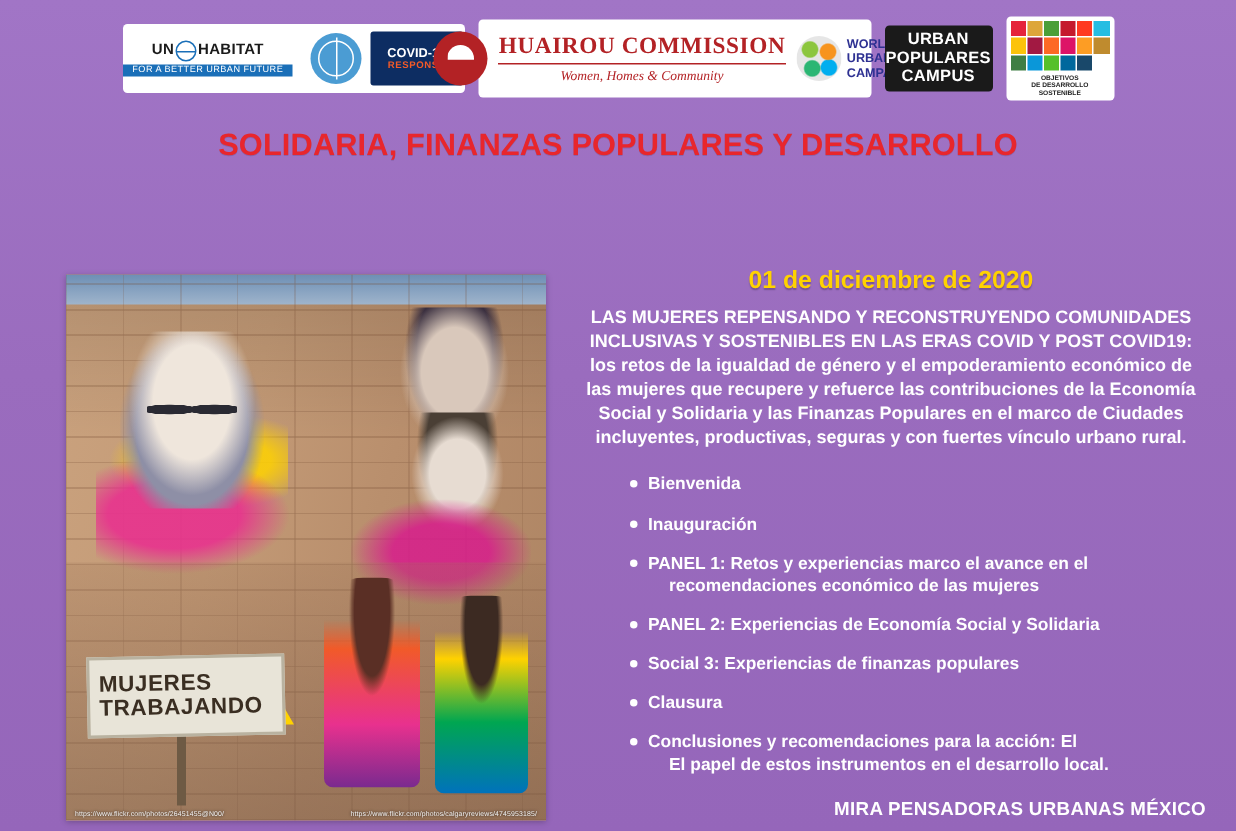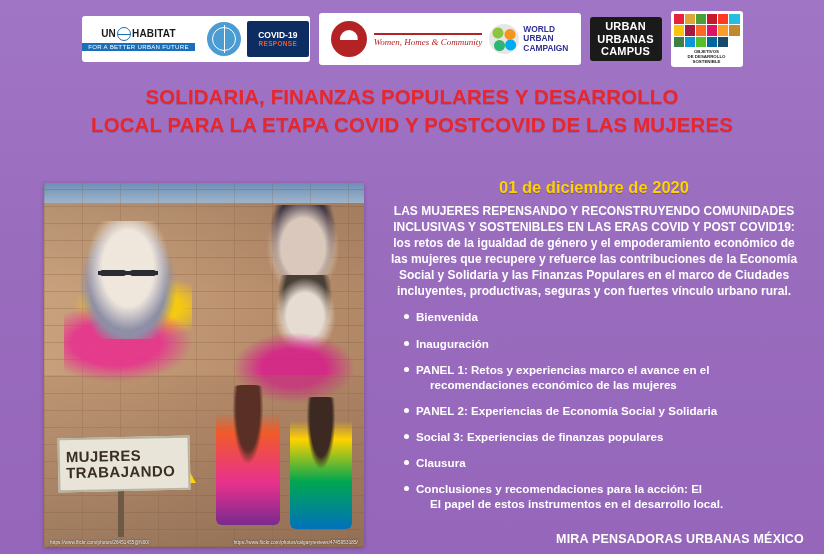--- a/index.html
+++ b/index.html
@@ -425,21 +425,21 @@
   }
   .lede {
     text-align: center;
     color: #ffffff;
     font-weight: bold;
     font-size: 12px;
     line-height: 1.34;
     margin: 0 6px 10px;
   }
   .agenda {
-    margin: 0;
+    margin: 16px;
     padding: 0 0 0 26px;
     list-style: none;
   }
   .agenda li {
     position: relative;
     color: #ffffff;
     font-weight: bold;
     font-size: 11.6px;
     line-height: 1.3;
     margin-bottom: 11px;
@@ -487,36 +487,37 @@
       <div class="unh-un"></div>
       <div class="covid-badge">
         <div class="c1">COVID-19</div>
         <div class="c2">RESPONSE</div>
       </div>
     </div>
 
     <div class="logo-box logo-huairou">
       <div class="hua-mark"></div>
       <div class="hua-text">
+        <div class="hua-title">HUAIROU COMMISSION</div>
         <div class="hua-rule"></div>
         <div class="hua-sub">Women, Homes &amp; Community</div>
       </div>
       <div class="wuc">
         <div class="wuc-globe"></div>
         <div class="wuc-text">
           <div>WORLD</div>
           <div>URBAN</div>
           <div>CAMPAIGN</div>
         </div>
       </div>
     </div>
 
     <div class="logo-box logo-utc">
       <div>URBAN</div>
-      <div>URBANAS</div>
+      <div>POPULARES</div>
       <div>CAMPUS</div>
     </div>
 
     <div class="logo-box logo-sdg">
       <div class="sdg-grid">
           <i style="background: rgb(229, 36, 59);"></i>
           <i style="background: rgb(221, 166, 58);"></i>
           <i style="background: rgb(76, 159, 56);"></i>
           <i style="background: rgb(197, 25, 45);"></i>
           <i style="background: rgb(255, 58, 33);"></i>
@@ -537,21 +538,20 @@
       <div class="sdg-cap">
         <div>OBJETIVOS</div>
         <div>DE DESARROLLO</div>
         <div>SOSTENIBLE</div>
       </div>
     </div>
   </div>
 
   <div class="main-title">
     <div>SOLIDARIA, FINANZAS POPULARES Y DESARROLLO</div>
-    <div>LOCAL PARA LA ETAPA COVID Y POSTCOVID DE LAS MUJERES</div>
   </div>
 
   <div class="mural">
     <div class="mural-sky"></div>
     <div class="brick"></div>
     <div class="splash-yellow"></div>
     <div class="splash-pink"></div>
     <div class="face1"></div>
     <div class="face2"></div>
     <div class="face3"></div>

